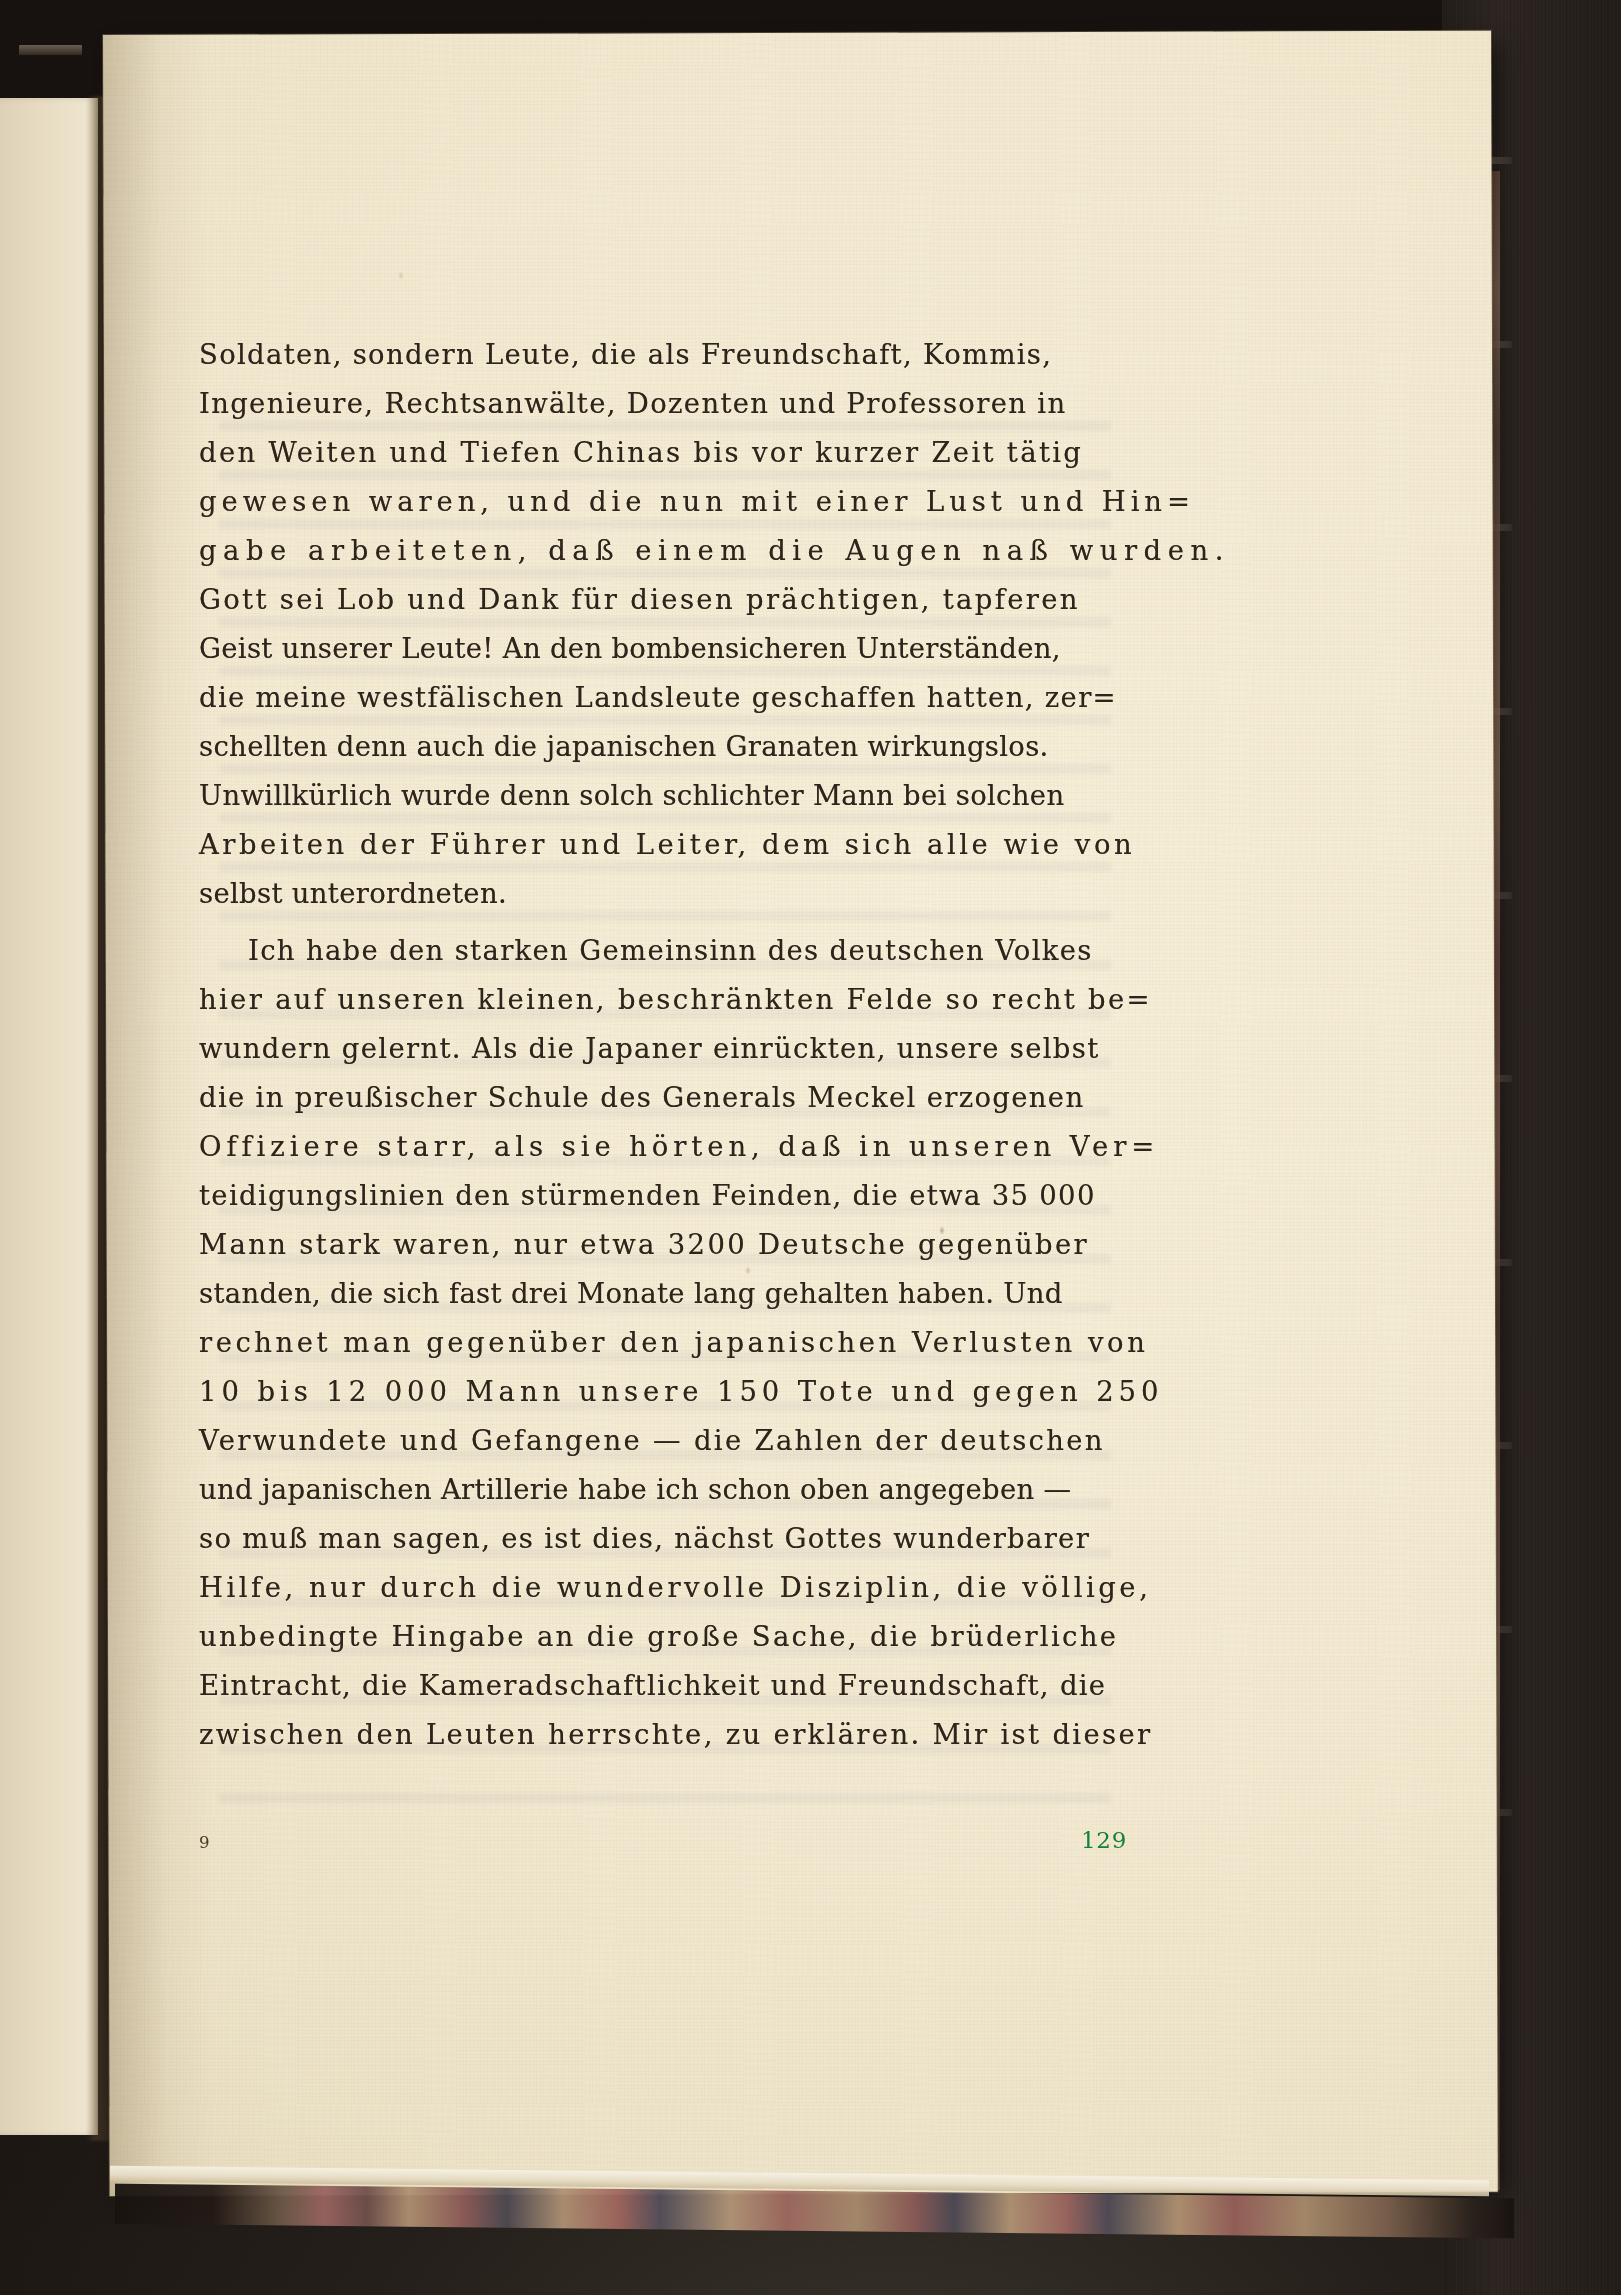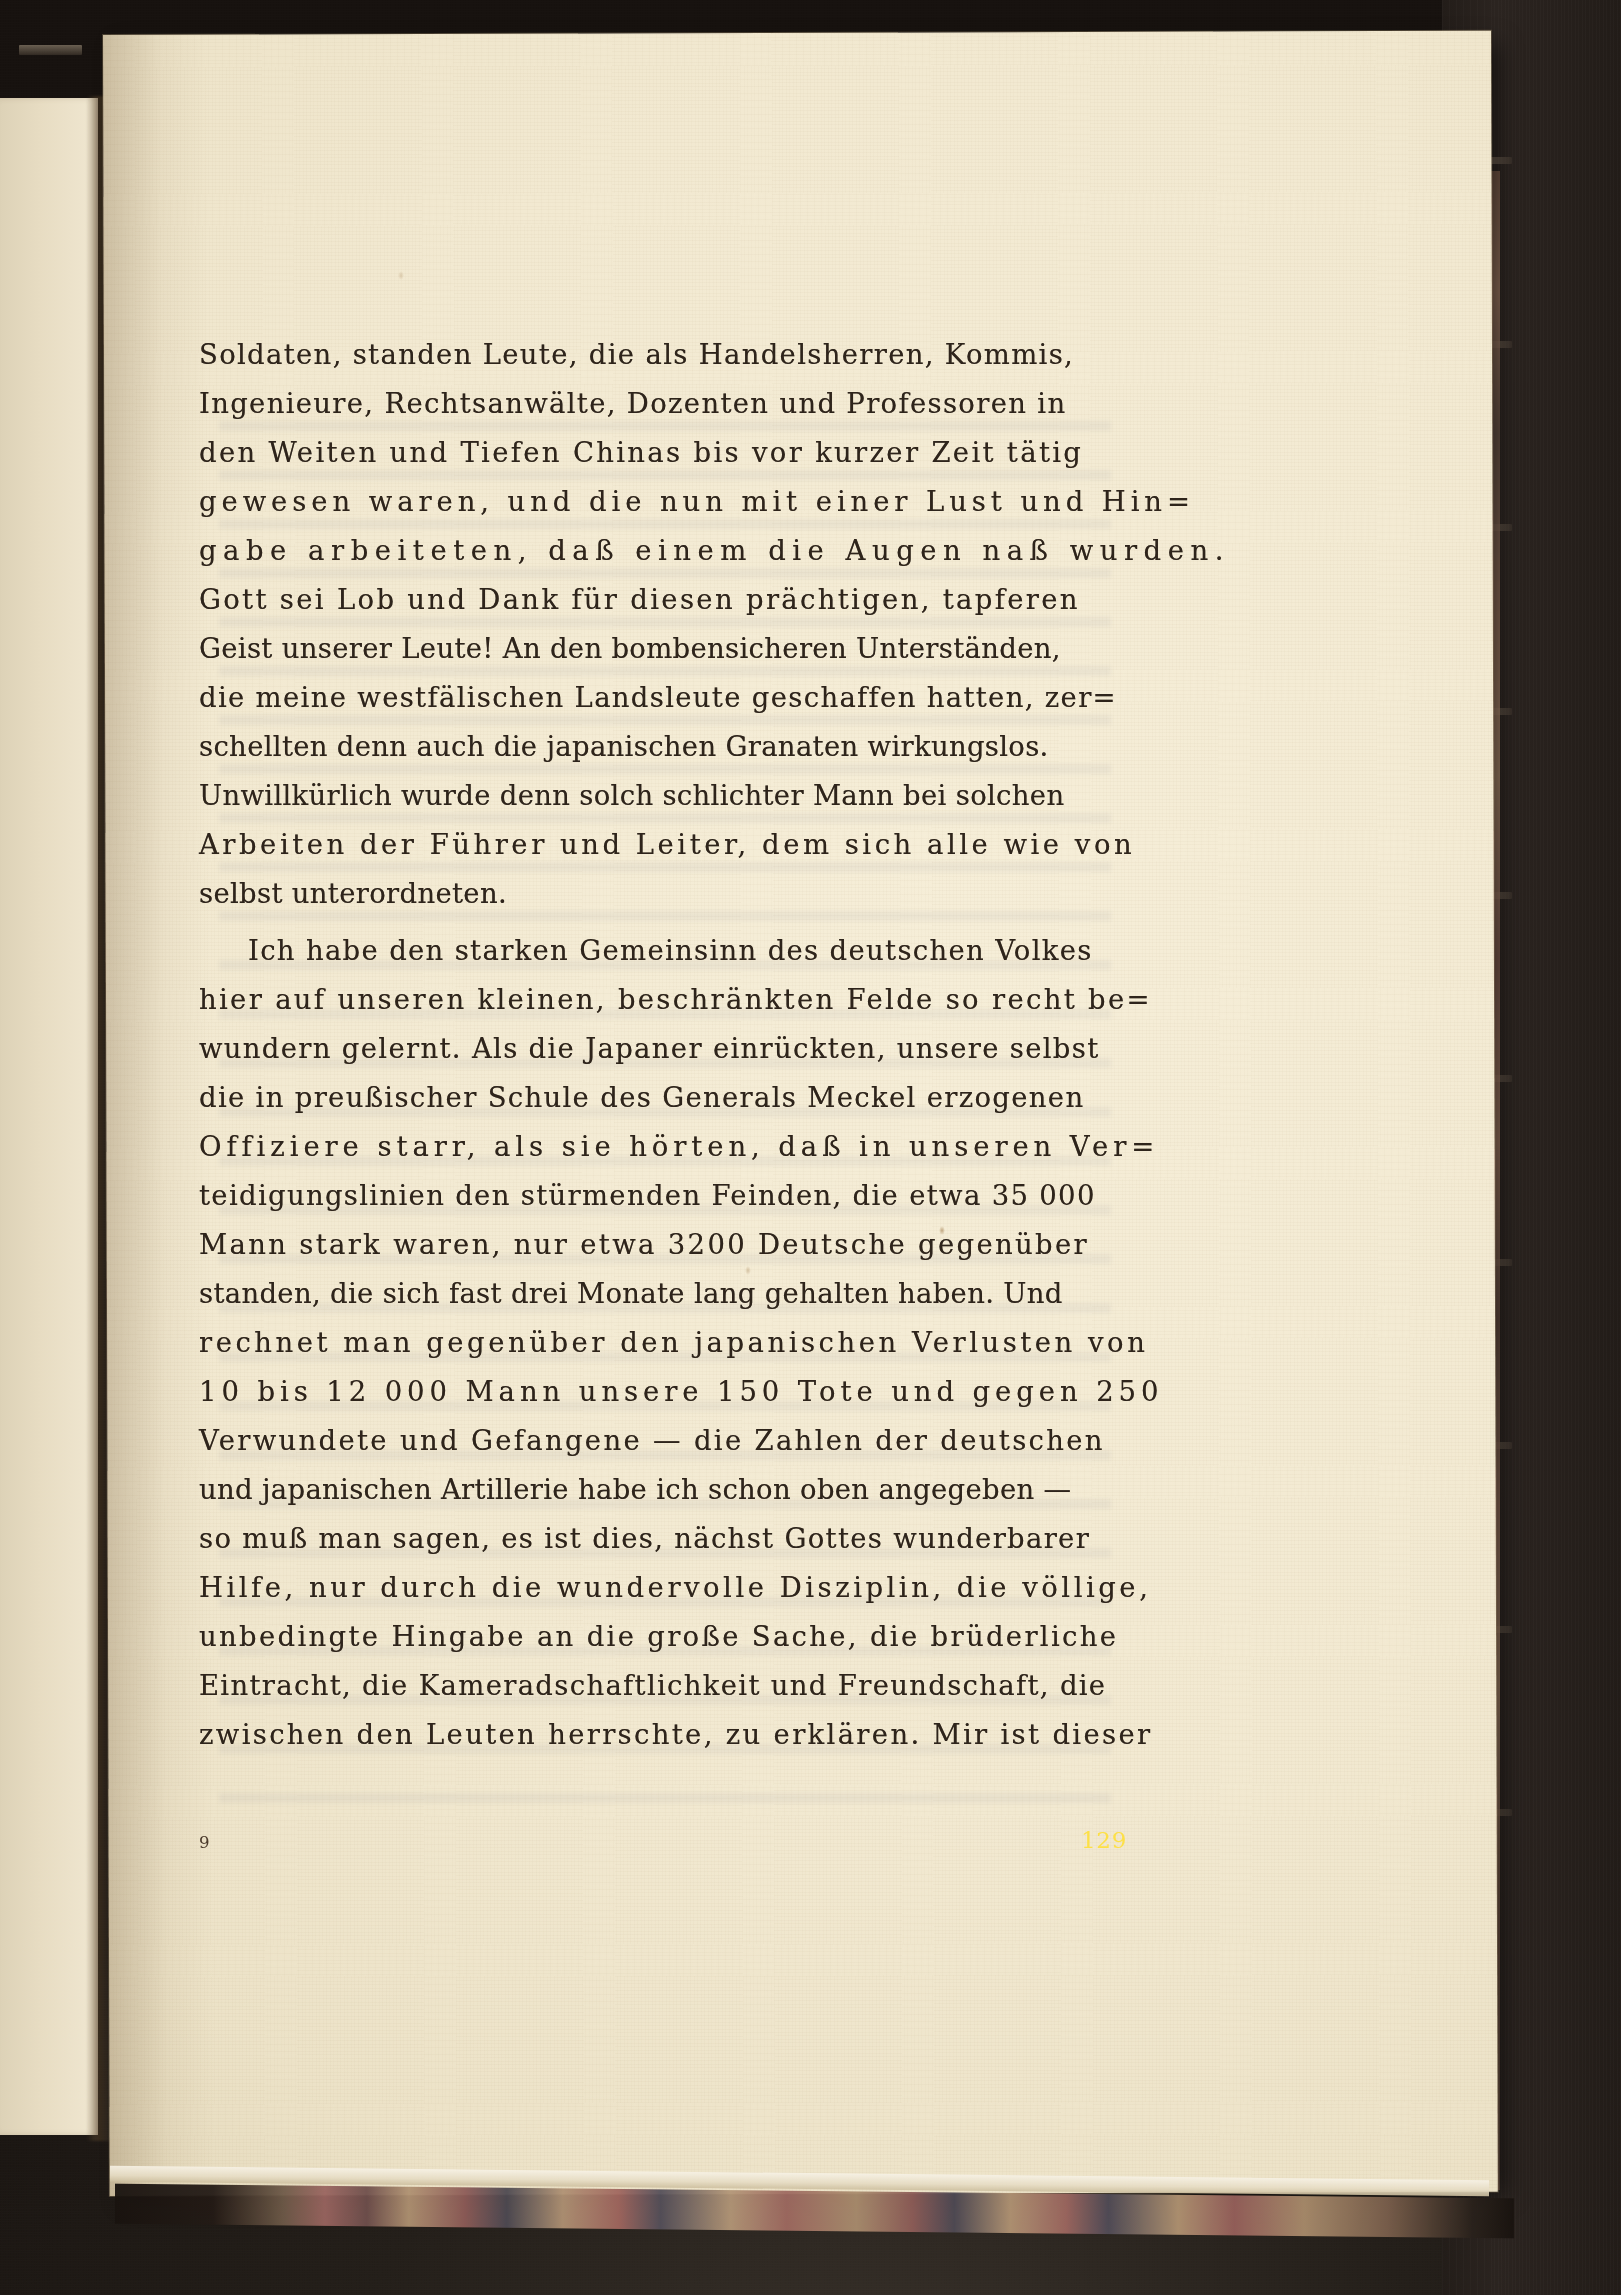--- a/index.html
+++ b/index.html
@@ -226,21 +226,21 @@
     justify-content: space-between;
     align-items: baseline;
   }
   .sig {
     color: #4a3a2b;
     font-family: "DejaVu Serif", "Liberation Serif", serif;
     font-size: 16.6px;
     letter-spacing: 0.3px;
   }
   .pagenum {
-    color: #fde047;
+    color: #15803d;
     font-family: "DejaVu Serif", "Liberation Serif", serif;
     font-size: 23px;
     letter-spacing: 0.7px;
   }
 
   
   .ghost {
     position: absolute;
     left: 219px; top: 385px;
     width: 892px; height: 1434px;
@@ -305,21 +305,21 @@
 <div class="marble-bottom"></div>
 
 <div class="ghost"></div>
 <div class="speck" style="left:939px;top:1226px"></div>
 <div class="speck" style="left:745px;top:1266px;opacity:.6"></div>
 <div class="speck" style="left:398px;top:271px;opacity:.45"></div>
 
 <div class="textblock">
 
   <p class="para">
-    <span class="ln j1">Soldaten, standen Leute, die als Handelsherren, Kommis,</span>
+    <span class="ln j1">Soldaten, sondern Leute, die als Freundschaft, Kommis,</span>
     <span class="ln j1">Ingenieure, Rechtsanwälte, Dozenten und Professoren in</span>
     <span class="ln j2">den Weiten und Tiefen Chinas bis vor kurzer Zeit tätig</span>
     <span class="ln j4">gewesen waren, und die nun mit einer Lust und Hin=</span>
     <span class="ln j5">gabe arbeiteten, daß einem die Augen naß wurden.</span>
     <span class="ln j2">Gott sei Lob und Dank für diesen prächtigen, tapferen</span>
     <span class="ln j">Geist unserer Leute! An den bombensicheren Unterständen,</span>
     <span class="ln j1">die meine westfälischen Landsleute geschaffen hatten, zer=</span>
     <span class="ln j">schellten denn auch die japanischen Granaten wirkungslos.</span>
     <span class="ln j">Unwillkürlich wurde denn solch schlichter Mann bei solchen</span>
     <span class="ln j3">Arbeiten der Führer und Leiter, dem sich alle wie von</span>

